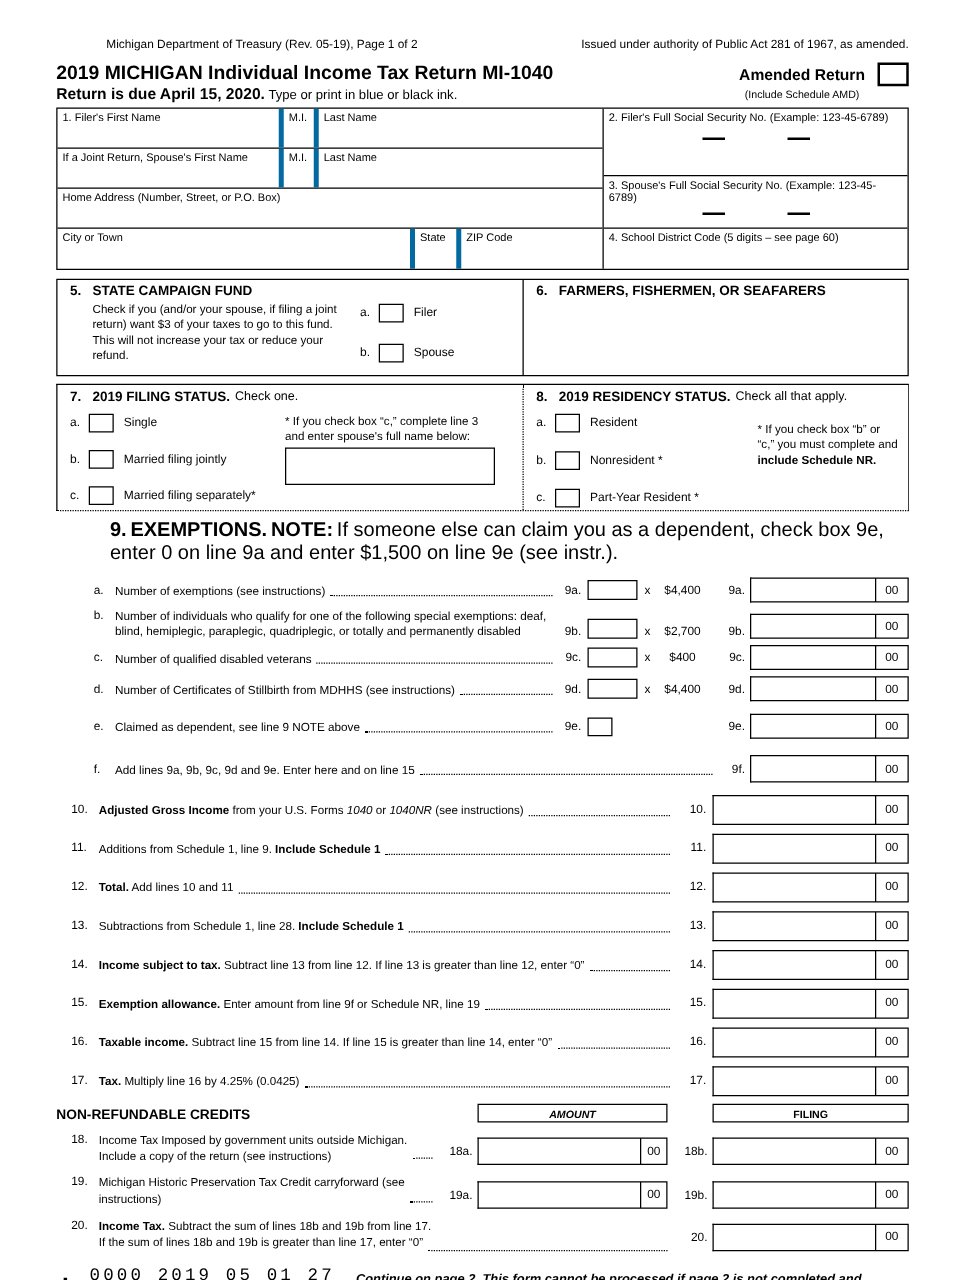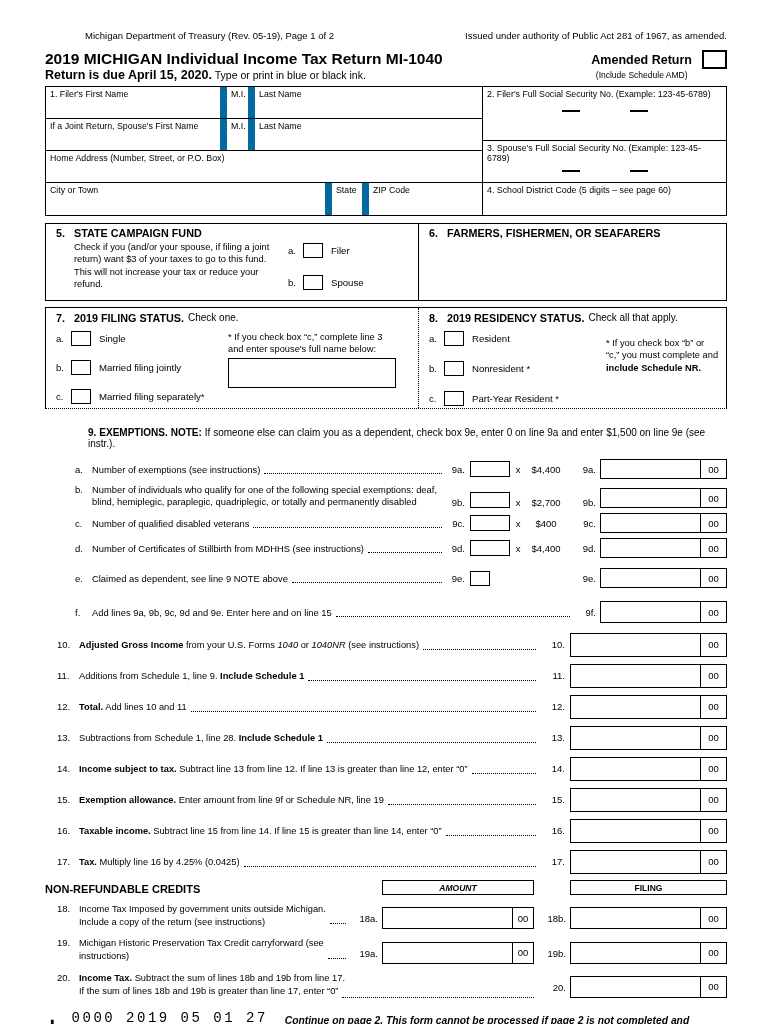--- a/index.html
+++ b/index.html
@@ -18,21 +18,21 @@
   .amend-box{width:25px;height:19px;border:2px solid #000;background:#fff;}
   .amend-sub{font-size:8.5px;margin-top:1px;margin-right:35px;}
   .due-row{font-size:10.5px;margin-top:0;}
   .due-bold{font-size:12.5px;font-weight:bold;}
 
   .idtable{display:flex;border:1.5px solid #000;margin-top:4px;}
   .id-left{width:436px;display:flex;flex-direction:column;}
   .id-right{flex:1;border-left:1.5px solid #000;display:flex;flex-direction:column;}
   .idrow{display:flex;height:32px;}
   .bb{border-bottom:1px solid #000;}
-  .br{border-right:7px solid #0369a1;}
+  .br{border-right:4px solid #0369a1;}
   .idcell{font-size:8.8px;padding:2px 4px;overflow:hidden;white-space:nowrap;}
   .ssncell{font-size:8.8px;padding:2px 4px;}
   .dashrow{display:flex;justify-content:center;gap:50px;}
   .dash{width:18px;height:2px;background:#000;}
 
   .sec56{display:flex;border:1.5px solid #000;margin-top:7px;height:78px;}
   .sec5{width:372px;padding:3px 6px 0 10px;}
   .sec6{flex:1;border-left:1.5px solid #000;padding:3px 8px 0 10px;}
   .sec-head{font-size:10.8px;font-weight:bold;display:flex;}
   .sec-num{width:18px;flex:none;}
@@ -54,21 +54,21 @@
   .sec7-body{display:flex;margin-top:7px;}
   .fs-col{width:172px;flex:none;}
   .fs-col .checkrow{margin-bottom:14px;}
   .note7{font-size:9.3px;line-height:1.3;width:170px;}
   .spouse-box{width:168px;height:30px;border:1.5px solid #000;margin-top:3px;background:#fff;}
   .sec8-body{display:flex;margin-top:7px;}
   .rs-col{flex:1;}
   .rs-col .checkrow{margin-bottom:15px;}
   .note8{font-size:9.3px;line-height:1.32;width:114px;margin-top:6px;flex:none;}
 
-  .ex-head{font-size:10px;margin-top:18px;padding-left:43px;}
+  .ex-head{font-size:16px;margin-top:7px;padding-left:43px;}
   .ex-head span{margin-right:3px;}
   .exrow{display:flex;align-items:center;}
   .exrow-end{align-items:flex-end;}
   .exletter{width:17px;margin-left:30px;font-size:9.5px;flex:none;}
   .extext{font-size:9.4px;white-space:nowrap;}
   .extext-wrap{font-size:9.4px;width:354px;line-height:1.3;}
   .leader{flex:1;border-bottom:1.5px dotted #000;height:10px;margin:0 4px;min-width:2px;}
   .extag{width:24px;text-align:right;padding-right:5px;font-size:9.5px;flex:none;}
   .countbox{width:40px;height:16px;border:1.5px solid #000;background:#fff;flex:none;}
   .xcol{width:16px;text-align:center;font-size:9.5px;flex:none;}

